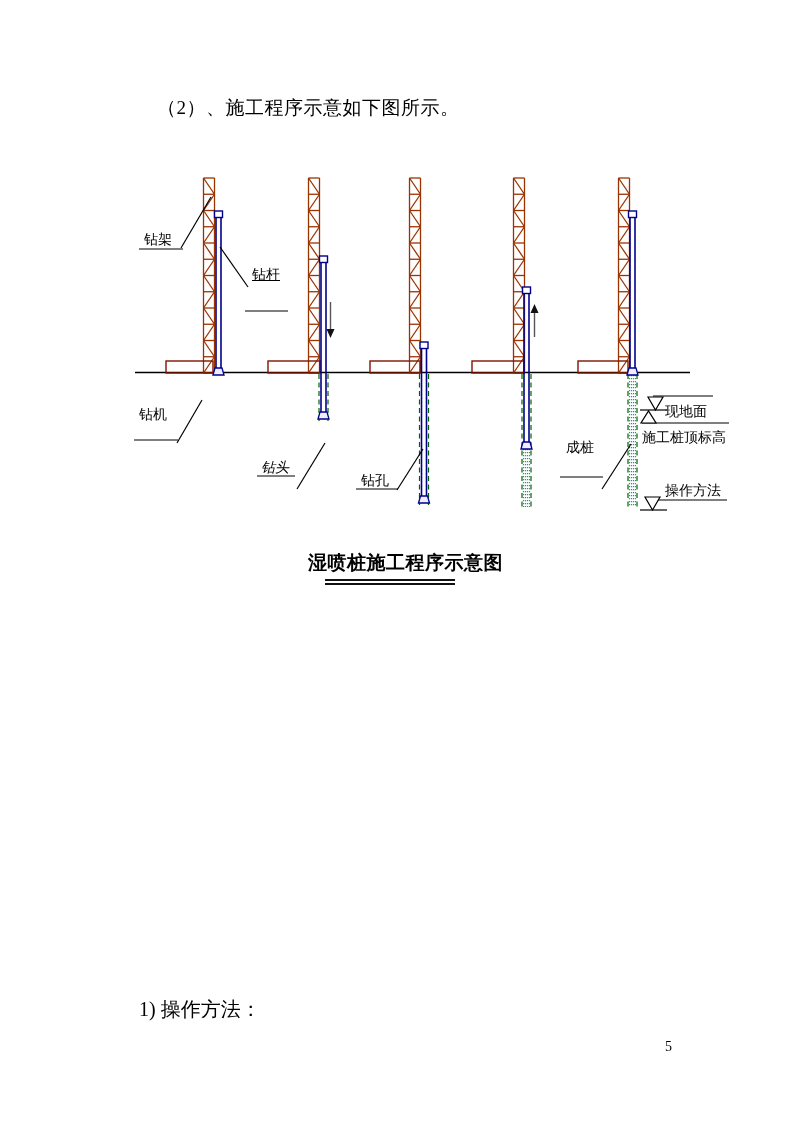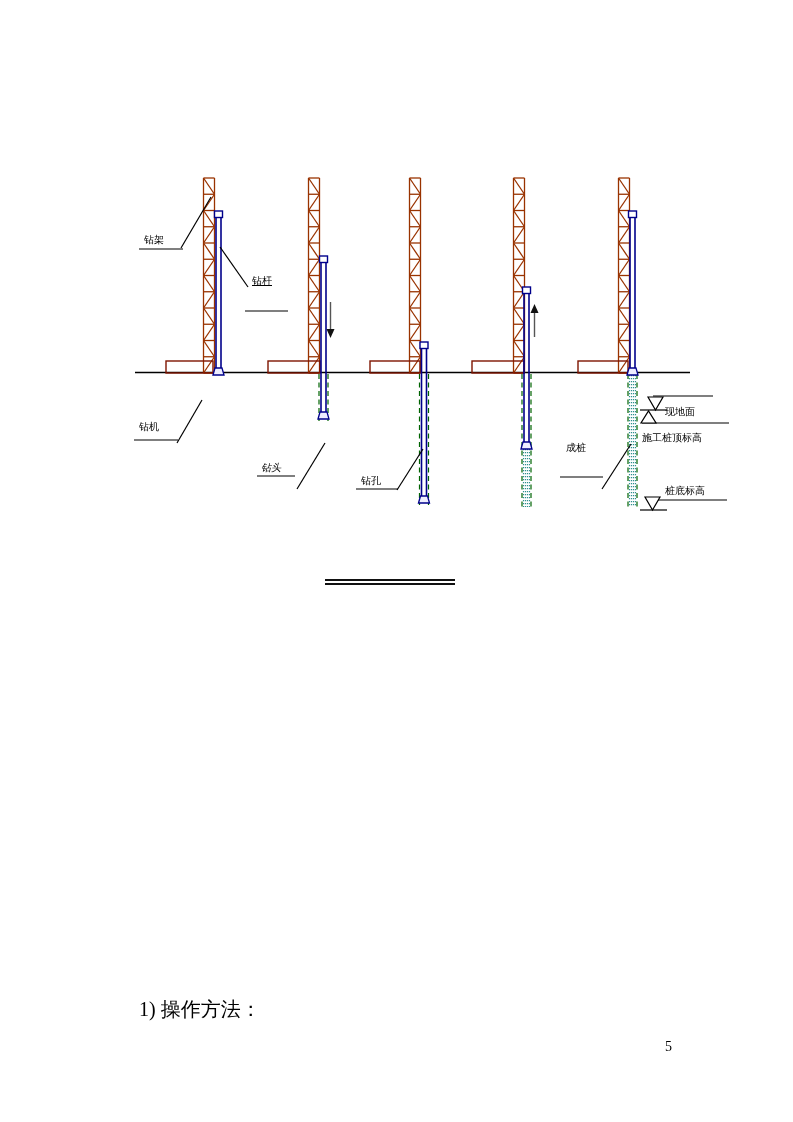--- a/index.html
+++ b/index.html
@@ -6,28 +6,29 @@
   .page{
     position:relative;width:793px;height:1122px;background:#ffffff;margin:0 auto;
     font-family:"Liberation Serif","DejaVu Serif",serif;color:#000;overflow:hidden;
   }
   .abs{position:absolute;}
   .intro{left:157px;top:101px;font-size:19px;letter-spacing:0.5px;}
   .caption{left:308px;top:550px;font-size:19px;font-weight:bold;letter-spacing:0.5px;}
   .caption-bar{left:325px;top:579px;width:130px;height:2px;border-top:2px solid #111;border-bottom:2px solid #111;}
   .section{left:139px;top:996px;font-size:20px;}
   .pagenum{left:665px;top:1039px;font-size:14px;}
-  .dlabel{font-size:10px;line-height:14px;white-space:nowrap;}
+  .dlabel{font-size:14px;line-height:14px;white-space:nowrap;}
   svg{position:absolute;left:0;top:0;}
 </style>
 </head>
 <body>
 
 <div class="page">
 
+  <div class="abs intro dlabel" style="font-size:19px;">（2）、施工程序示意如下图所示。</div>
 
   <svg id="diag" width="793" height="560" viewBox="0 0 793 560">
       <line x1="135" y1="372.5" x2="690" y2="372.5" stroke="#000000" stroke-width="1.6"></line>
       <g>
         <line x1="203.5" y1="178" x2="203.5" y2="373" stroke="#993300" stroke-width="1.3"></line>
         <line x1="214.5" y1="178" x2="214.5" y2="373" stroke="#993300" stroke-width="1.3"></line>
         <line x1="203.5" y1="178" x2="214.5" y2="178" stroke="#993300" stroke-width="1.3"></line>
         <line x1="203.5" y1="178" x2="214.5" y2="194.25" stroke="#993300" stroke-width="1.3"></line>
         <line x1="203.5" y1="194.25" x2="214.5" y2="194.25" stroke="#993300" stroke-width="1.3"></line>
         <line x1="203.5" y1="210.5" x2="214.5" y2="194.25" stroke="#993300" stroke-width="1.3"></line>
@@ -230,26 +231,27 @@
       <line x1="177" y1="443" x2="202" y2="400" stroke="#000000" stroke-width="1.2"></line>
       <line x1="297" y1="489" x2="325" y2="443" stroke="#000000" stroke-width="1.2"></line>
       <line x1="397" y1="490" x2="423" y2="449" stroke="#000000" stroke-width="1.2"></line>
       <line x1="602" y1="489" x2="631" y2="444" stroke="#000000" stroke-width="1.2"></line>
       <polygon points="648,397 663,397 655.5,410" fill="#fff" stroke="#000000" stroke-width="1.2"></polygon>
       <polygon points="641,423 656,423 648.5,411" fill="#fff" stroke="#000000" stroke-width="1.2"></polygon>
       <polygon points="645,497 660,497 652.5,510" fill="#fff" stroke="#000000" stroke-width="1.2"></polygon>
     </svg>
 
   <div class="abs dlabel" style="left:144px;top:233px;">钻架</div>
-  <div class="abs dlabel" style="left:252px;top:274px;text-decoration:underline;">钻杆</div>
-  <div class="abs dlabel" style="left:139px;top:420px;">钻机</div>
+  <div class="abs dlabel" style="left:252px;top:268px;text-decoration:underline;">钻杆</div>
+  <div class="abs dlabel" style="left:139px;top:408px;">钻机</div>
   <div class="abs dlabel" style="left:261px;top:461px;font-style:italic;">钻头</div>
   <div class="abs dlabel" style="left:361px;top:474px;font-family:Liberation Serif, serif;">钻孔</div>
   <div class="abs dlabel" style="left:566px;top:441px;">成桩</div>
   <div class="abs dlabel" style="left:665px;top:381px;margin-top:24px;">现地面</div>
   <div class="abs dlabel" style="left:642px;top:431px;">施工桩顶标高</div>
-  <div class="abs dlabel" style="left:665px;top:484px;">桩底标高</div>
-
+  <div class="abs dlabel" style="left:665px;top:484px;">操作方法</div>
+
+  <div class="abs caption">湿喷桩施工程序示意图</div>
   <div class="abs caption-bar"></div>
 
   <div class="abs section">1) 操作方法：</div>
   <div class="abs pagenum">5</div>
 </div>
 
 </body></html>

